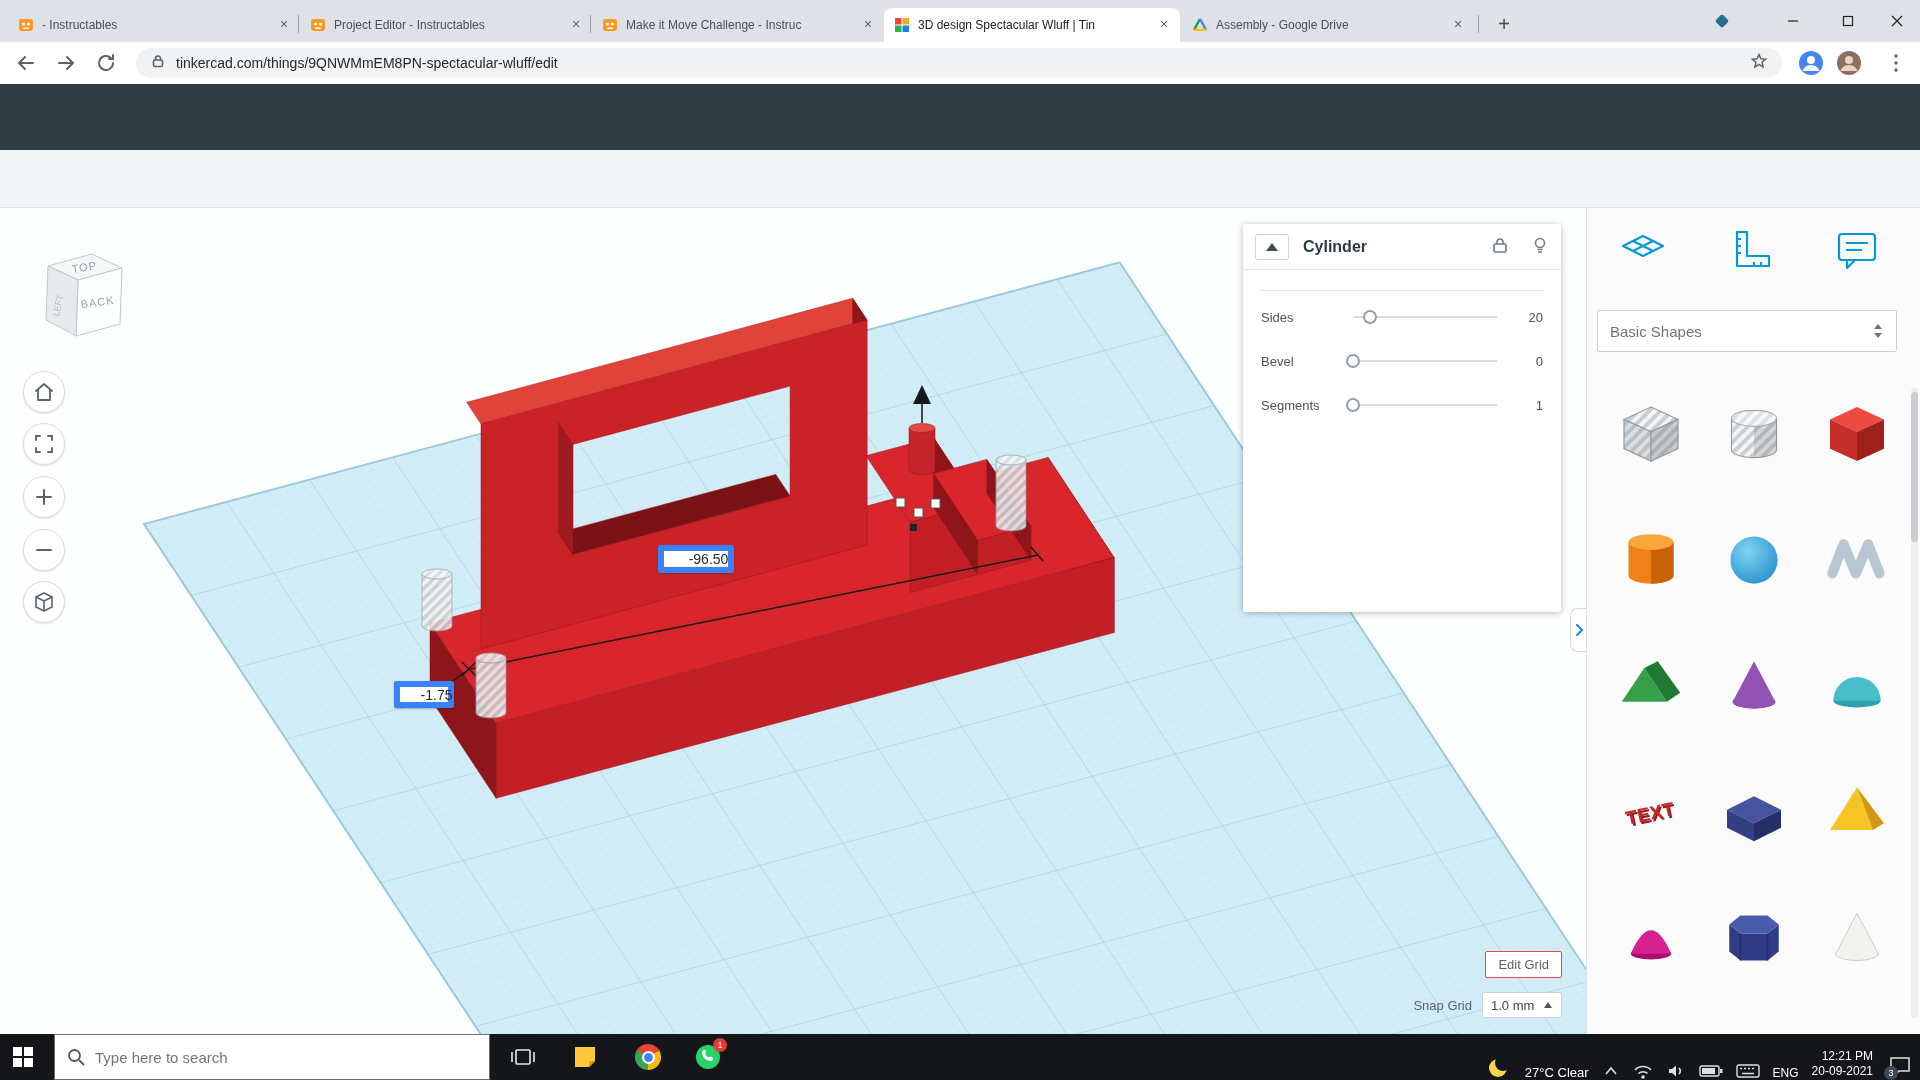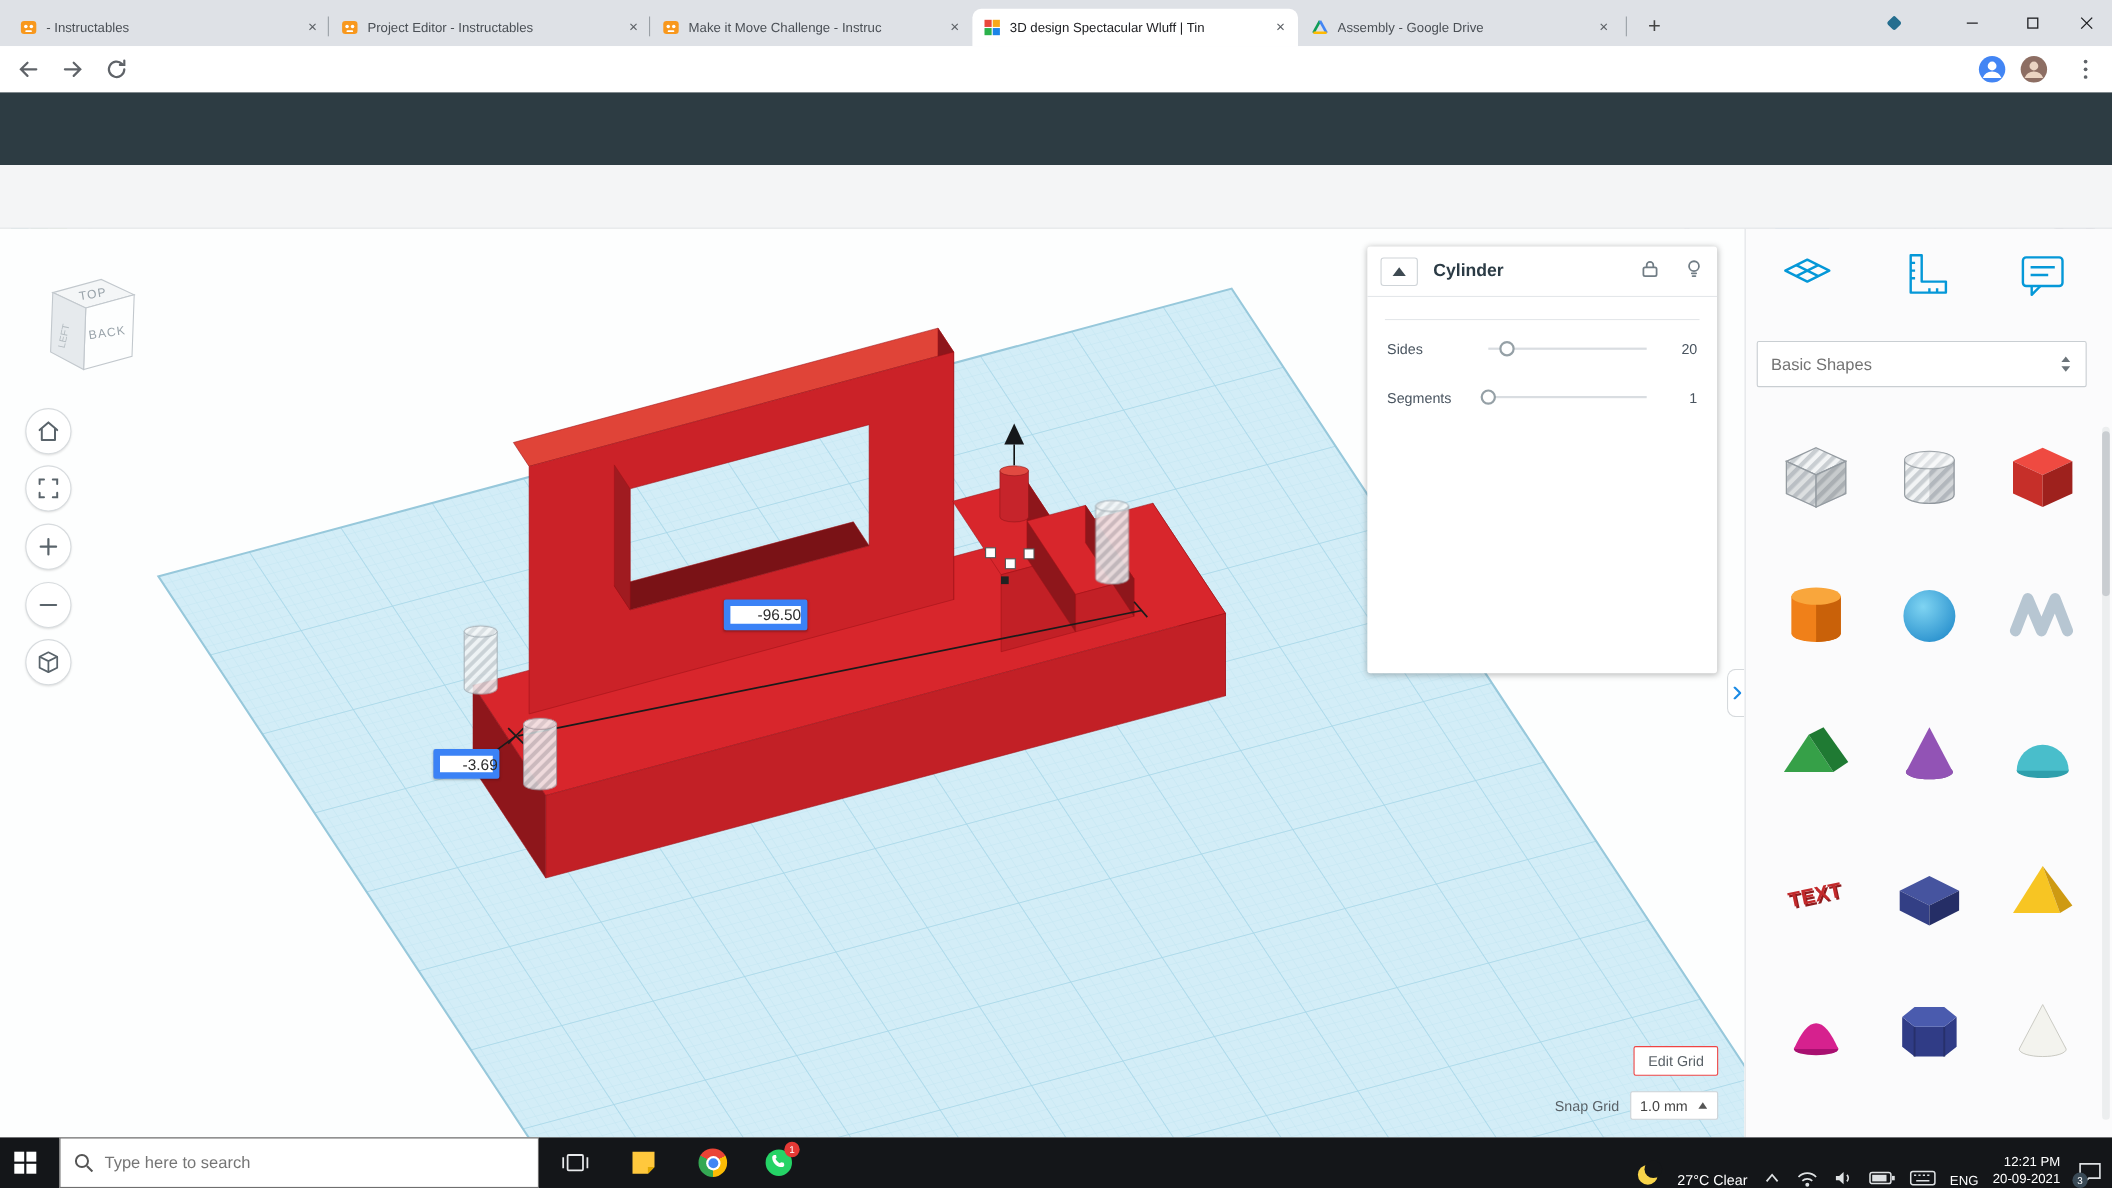--- a/index.html
+++ b/index.html
@@ -216,20 +216,34 @@
     <div class="abs" style="left:54px;top:9px">
       <svg width="24" height="24" fill="none" stroke="#5F6368" stroke-width="2" stroke-linecap="round">
           <path d="M5 12 H18 M13 6 L19 12 L13 18"></path>
         </svg>
     </div>
     <div class="abs" style="left:94px;top:9px">
       <svg width="24" height="24" fill="none" stroke="#5F6368" stroke-width="2" stroke-linecap="round">
           <path d="M19 12 a7 7 0 1 1 -2.1 -5 M19 4 v4 h-4"></path>
         </svg>
     </div>
+    <div id="urlbar">
+      <span style="margin-left:14px">
+        <svg width="16" height="16" fill="none" stroke="#5F6368" stroke-width="1.6">
+            <rect x="3.5" y="7" width="9" height="6.5" rx="1.5"></rect>
+            <path d="M5.5 7 V5.5 a2.5 2.5 0 0 1 5 0 V7"></path>
+          </svg>
+      </span>
+      <span id="urltext">tinkercad.com/things/9QNWMmEM8PN-spectacular-wluff/edit</span>
+      <span style="margin-left:auto;margin-right:14px">
+        <svg width="18" height="18" fill="none" stroke="#5F6368" stroke-width="1.5">
+            <path d="M9 2.5 l2 4.2 4.6.5 -3.5 3.1 1 4.6 -4.1-2.5 -4.1 2.5 1-4.6 -3.5-3.1 4.6-.5 z"></path>
+          </svg>
+      </span>
+    </div>
     <div class="abs" style="left:1798px;top:8px">
       <svg width="26" height="26">
           <circle cx="13" cy="13" r="12" fill="#4285F4"></circle>
           <circle cx="13" cy="10" r="4" fill="#fff"></circle>
           <path d="M4.5 21 a9 9 0 0 1 17 0" fill="#fff"></path>
         </svg>
     </div>
     <div class="abs" style="left:1836px;top:8px">
       <svg width="26" height="26">
           <circle cx="13" cy="13" r="12" fill="#8D6E63"></circle>
@@ -514,21 +528,21 @@
       </div>
       <div class="vtool" style="top:373px">
         <svg width="22" height="22" fill="none" stroke="#5A646B" stroke-width="1.6" stroke-linejoin="round">
             <path d="M11 2 L19 6 V16 L11 20 L3 16 V6 Z"></path>
             <path d="M3 6 L11 10 L19 6 M11 10 V20"></path>
           </svg>
       </div>
 
       
       <div class="dim-label" style="left:658px;top:337px;width:76px;height:28px">-96.50</div>
-      <div class="dim-label" style="left:394px;top:473px;width:60px;height:27px">-3.69</div>
+      <div class="dim-label" style="left:394px;top:473px;width:60px;height:27px">-1.75</div>
 
       
       <div id="editgrid">Edit Grid</div>
       <div id="snaprow">
         <span id="snaplabel">Snap Grid</span>
         <div id="snapval">
           <span>1.0 mm</span>
           <svg width="10" height="8">
               <path d="M1 7 L5 1 L9 7 Z" fill="#555"></path>
             </svg>
@@ -569,20 +583,27 @@
       <div id="insp-div"></div>
 
       <div class="srow">
         <span class="slabel">Sides</span>
         <span class="strack">
             <span class="sknob" style="left:10px"></span>
           </span>
         <span class="sval">20</span>
       </div>
       <div class="srow">
+        <span class="slabel">Bevel</span>
+        <span class="strack">
+            <span class="sknob" style="left:-7px"></span>
+          </span>
+        <span class="sval">0</span>
+      </div>
+      <div class="srow">
         <span class="slabel">Segments</span>
         <span class="strack">
             <span class="sknob" style="left:-7px"></span>
           </span>
         <span class="sval">1</span>
       </div>
     </div>
 
     <div id="shapespanel">
       <div class="panelicon" style="left:32px">

